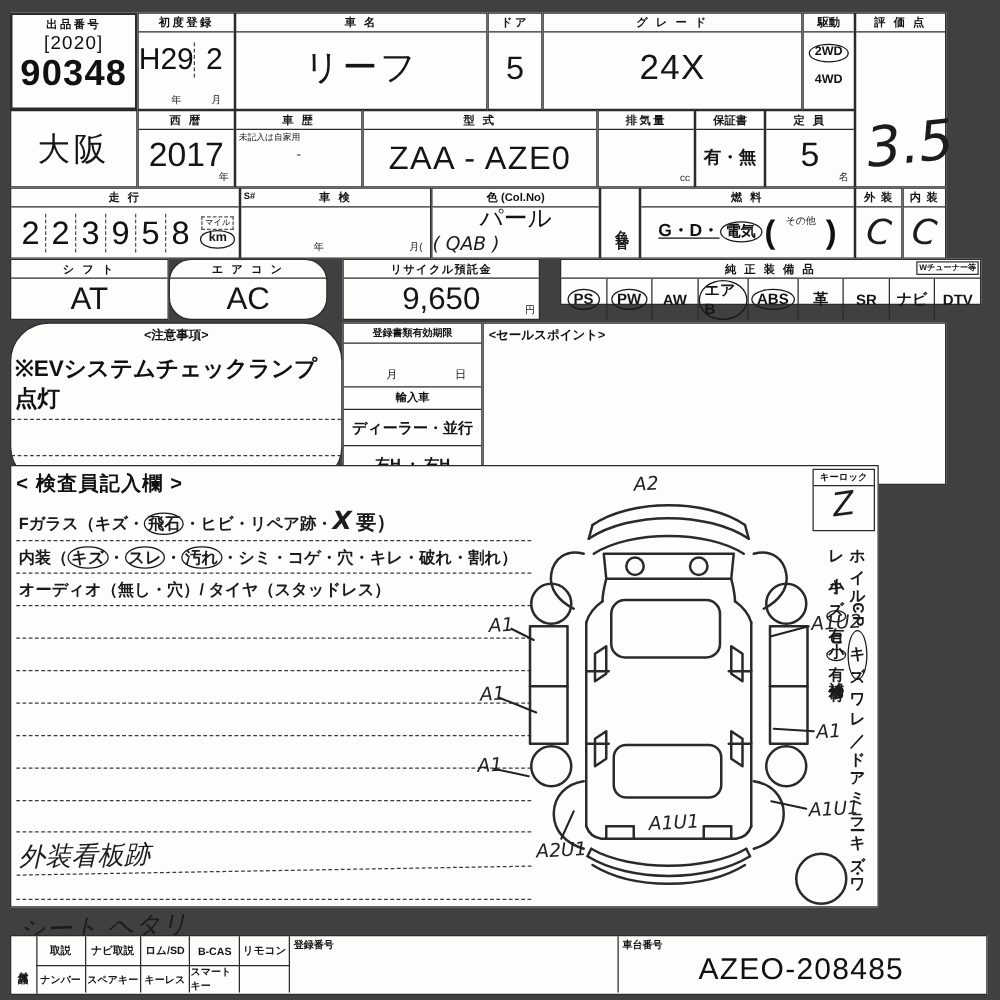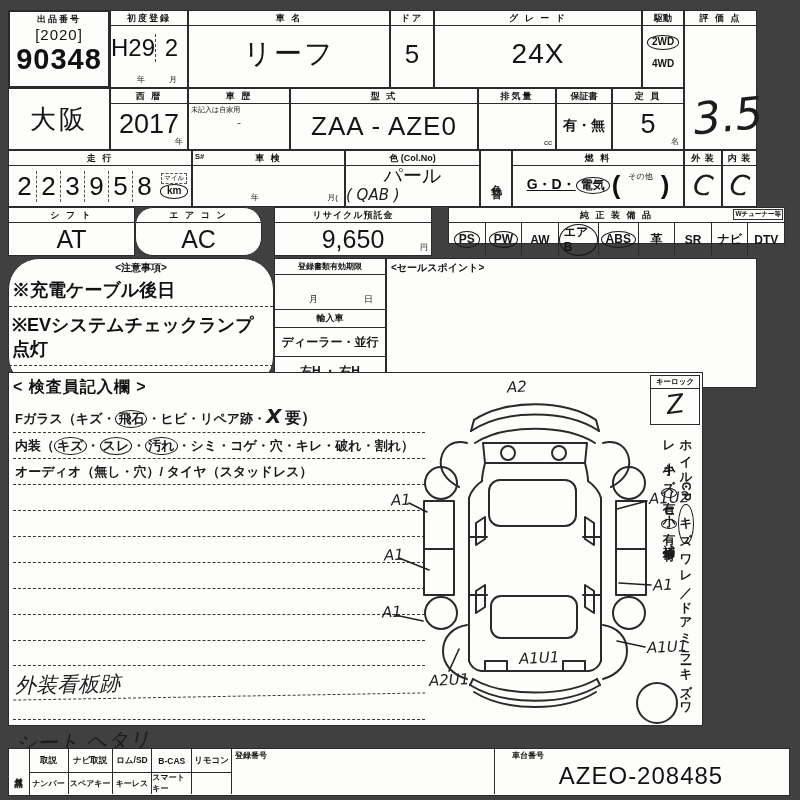--- a/index.html
+++ b/index.html
@@ -204,21 +204,20 @@
           <span style="font-size:12px;font-weight:bold;">ナビ</span>
         </div>
       <div class="val" style="flex:1;">
           <span style="font-size:12px;font-weight:bold;">DTV</span>
         </div>
     </div>
   </div>
 
   <div class="cell" style="left:8px;top:258px;width:266px;height:130px;border-radius:31px;">
     <div style="text-align:center;font-size:10px;font-weight:bold;padding:2px 0;">&lt;注意事項&gt;</div>
-    <div class="dashline" style="font-size:18px;font-weight:bold;padding:1px 3px 4px 3px;">※充電ケーブル後日</div>
     <div class="dashline" style="font-size:18px;font-weight:bold;padding:5px 3px 4px 3px;">※EVシステムチェックランプ点灯</div>
     <div class="dashline" style="height:28px;"></div>
   </div>
 
   <div class="cell" style="left:274px;top:258px;width:112px;height:130px;">
     <div style="text-align:center;font-size:8px;font-weight:bold;padding:2px 0;border-bottom:1px solid #2b2b2b;">登録書類有効期限</div>
     <div style="height:34px;position:relative;border-bottom:1.4px solid #2b2b2b;">
       <span class="unit" style="left:34px;bottom:3px;font-size:9px;">月</span>
       <span class="unit" style="right:12px;bottom:3px;font-size:9px;">日</span>
     </div>
@@ -365,18 +364,18 @@
       <div class="val" style="flex:1;border-right:1.4px solid #2b2b2b;font-size:8px;font-weight:bold;">キーレス</div>
       <div class="val" style="flex:1;border-right:1.4px solid #2b2b2b;font-size:8px;font-weight:bold;">スマートキー</div>
       <div class="val" style="flex:1;border-right:1.4px solid #2b2b2b;font-size:8px;"></div>
     </div>
 
     <div style="position:absolute;left:223px;top:0;width:262px;height:45px;border-right:1.6px solid #2b2b2b;">
       <div style="font-size:8px;font-weight:bold;padding:1px 3px;">登録番号</div>
     </div>
 
     <div style="position:absolute;left:485px;top:0;width:294px;height:45px;">
-      <div style="font-size:8px;font-weight:bold;padding:1px 18px;">車台番号</div>
+      <div style="font-size:8px;font-weight:bold;padding:1px 4px;">車台番号</div>
       <div style="text-align:center;font-size:24px;letter-spacing:1px;">AZEO-208485</div>
     </div>
   </div>
 
 </div>
 
 </body></html>

